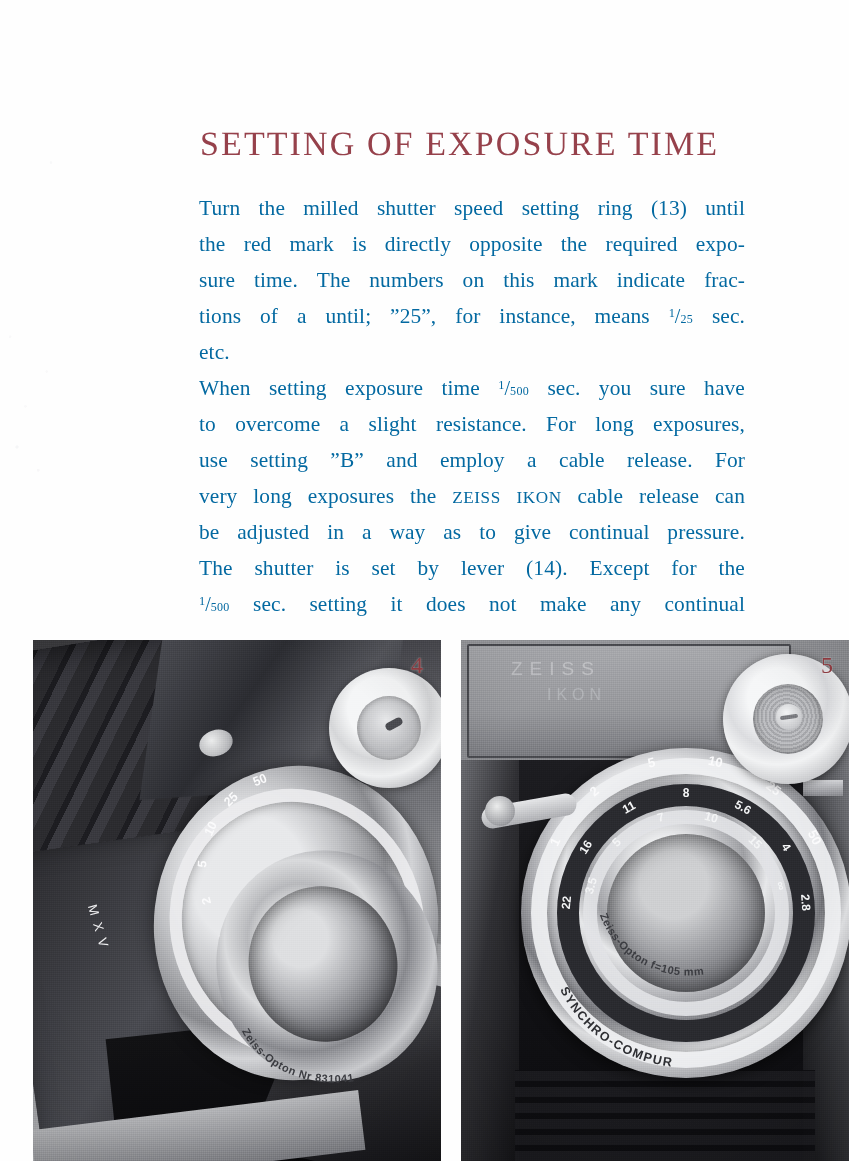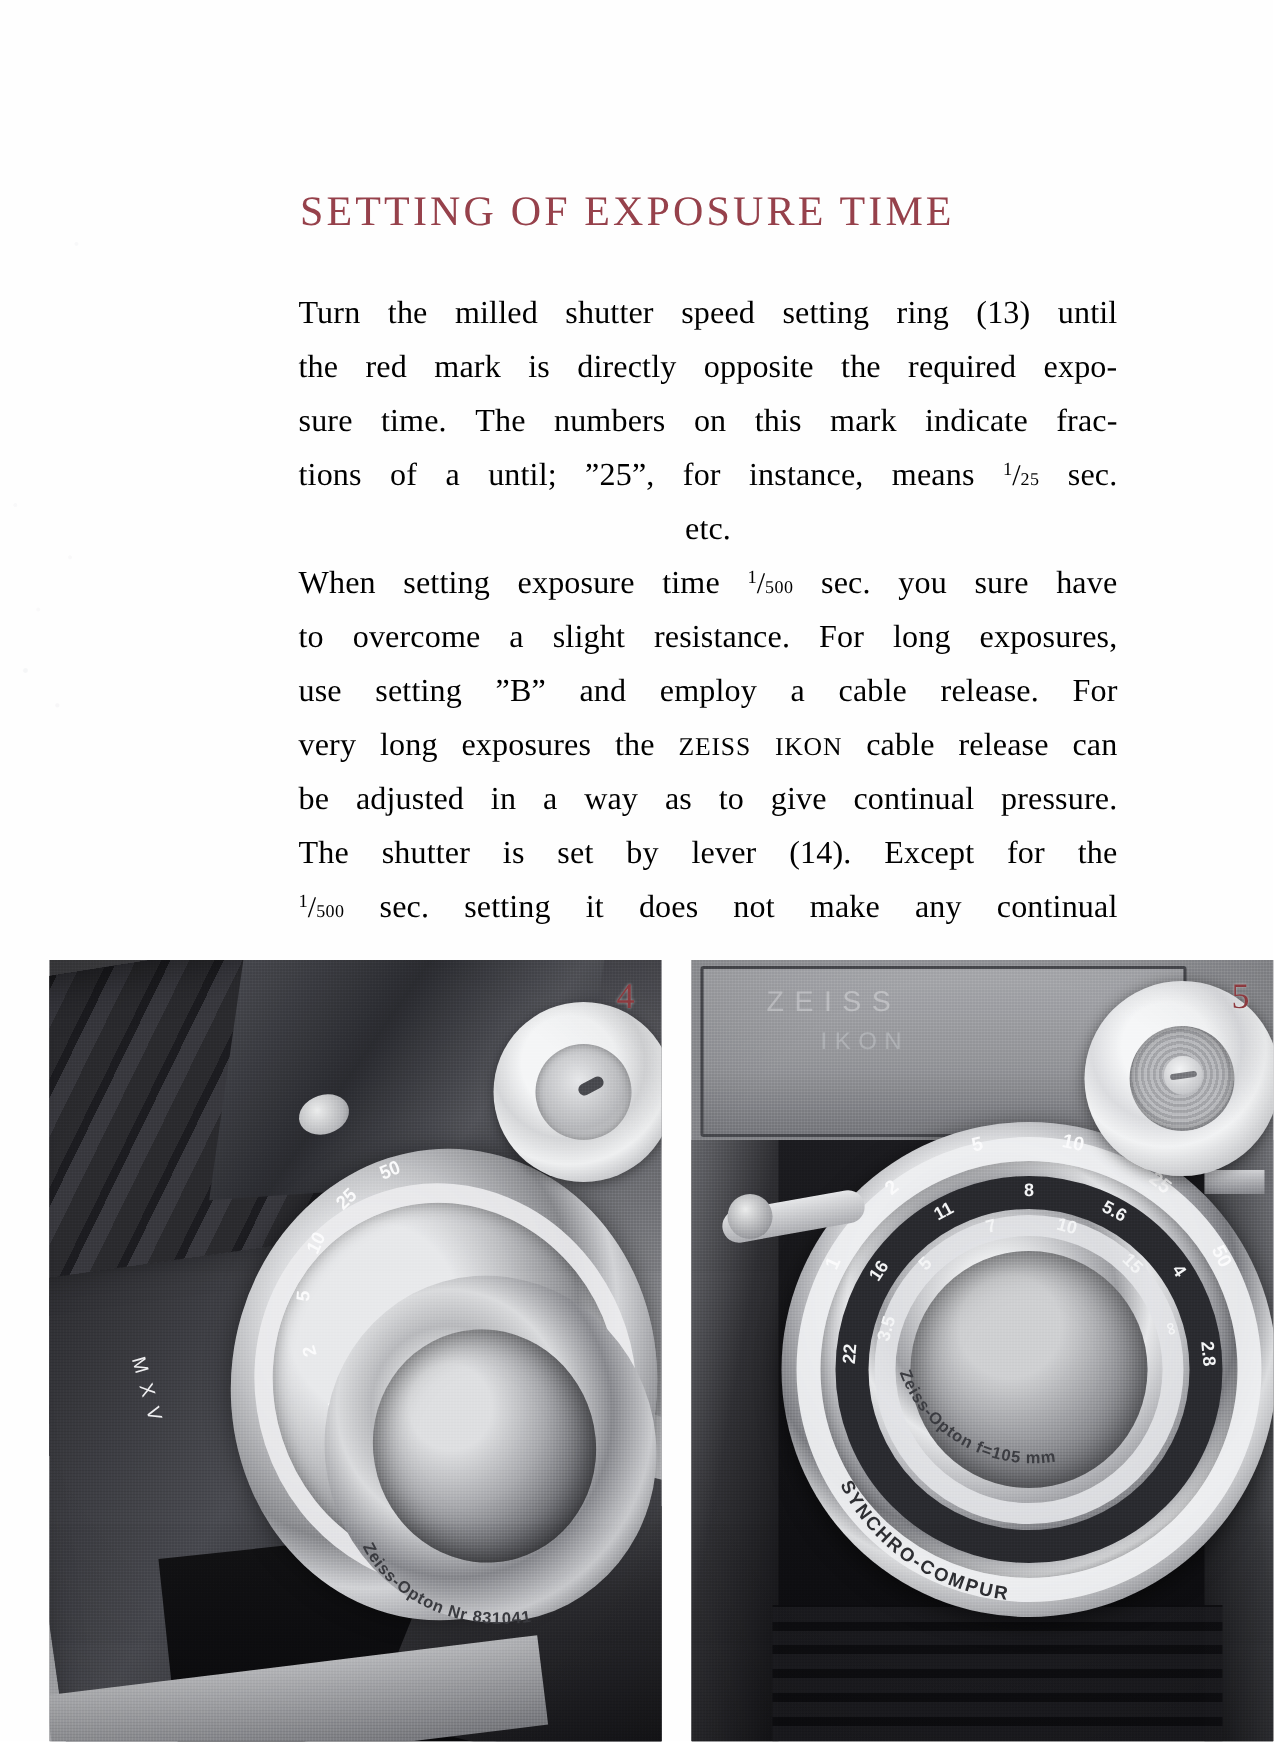--- a/index.html
+++ b/index.html
@@ -35,50 +35,50 @@
       radial-gradient(circle at 1.2% 29%, rgba(198,198,208,.20) 0 1px, transparent 1.6px),
       radial-gradient(circle at 5.5% 32%, rgba(200,196,206,.18) 0 1px, transparent 1.6px);
   }
 
   
   .heading {
     position: absolute;
     left: 200px;
     top: 126px;
     width: 560px;
-    font-size: 28px;
+    font-size: 34px;
     letter-spacing: 2.1px;
     color: #96414b;
     font-weight: 400;
     white-space: nowrap;
     text-rendering: geometricPrecision;
   }
 
   
   .body-col {
     position: absolute;
     left: 199px;
     top: 190px;
     width: 546px;
   }
   .tline {
     height: 36px;
     line-height: 36px;
     font-size: 21.4px;
     letter-spacing: .1px;
     white-space: nowrap;
-    color: #000000;
+    color: #0369a1;
   }
   
   .tline.j {
     display: flex;
     justify-content: space-between;
   }
   .tline.j > span { display: inline-block; }
-  .tline.last { display: block; text-align: center; }
+  .tline.last { display: block; }
 
   .frac {
     font-size: 20px;
     letter-spacing: 0;
   }
   .frac sup {
     font-size: .62em;
     vertical-align: .52em;
     line-height: 0;
   }

